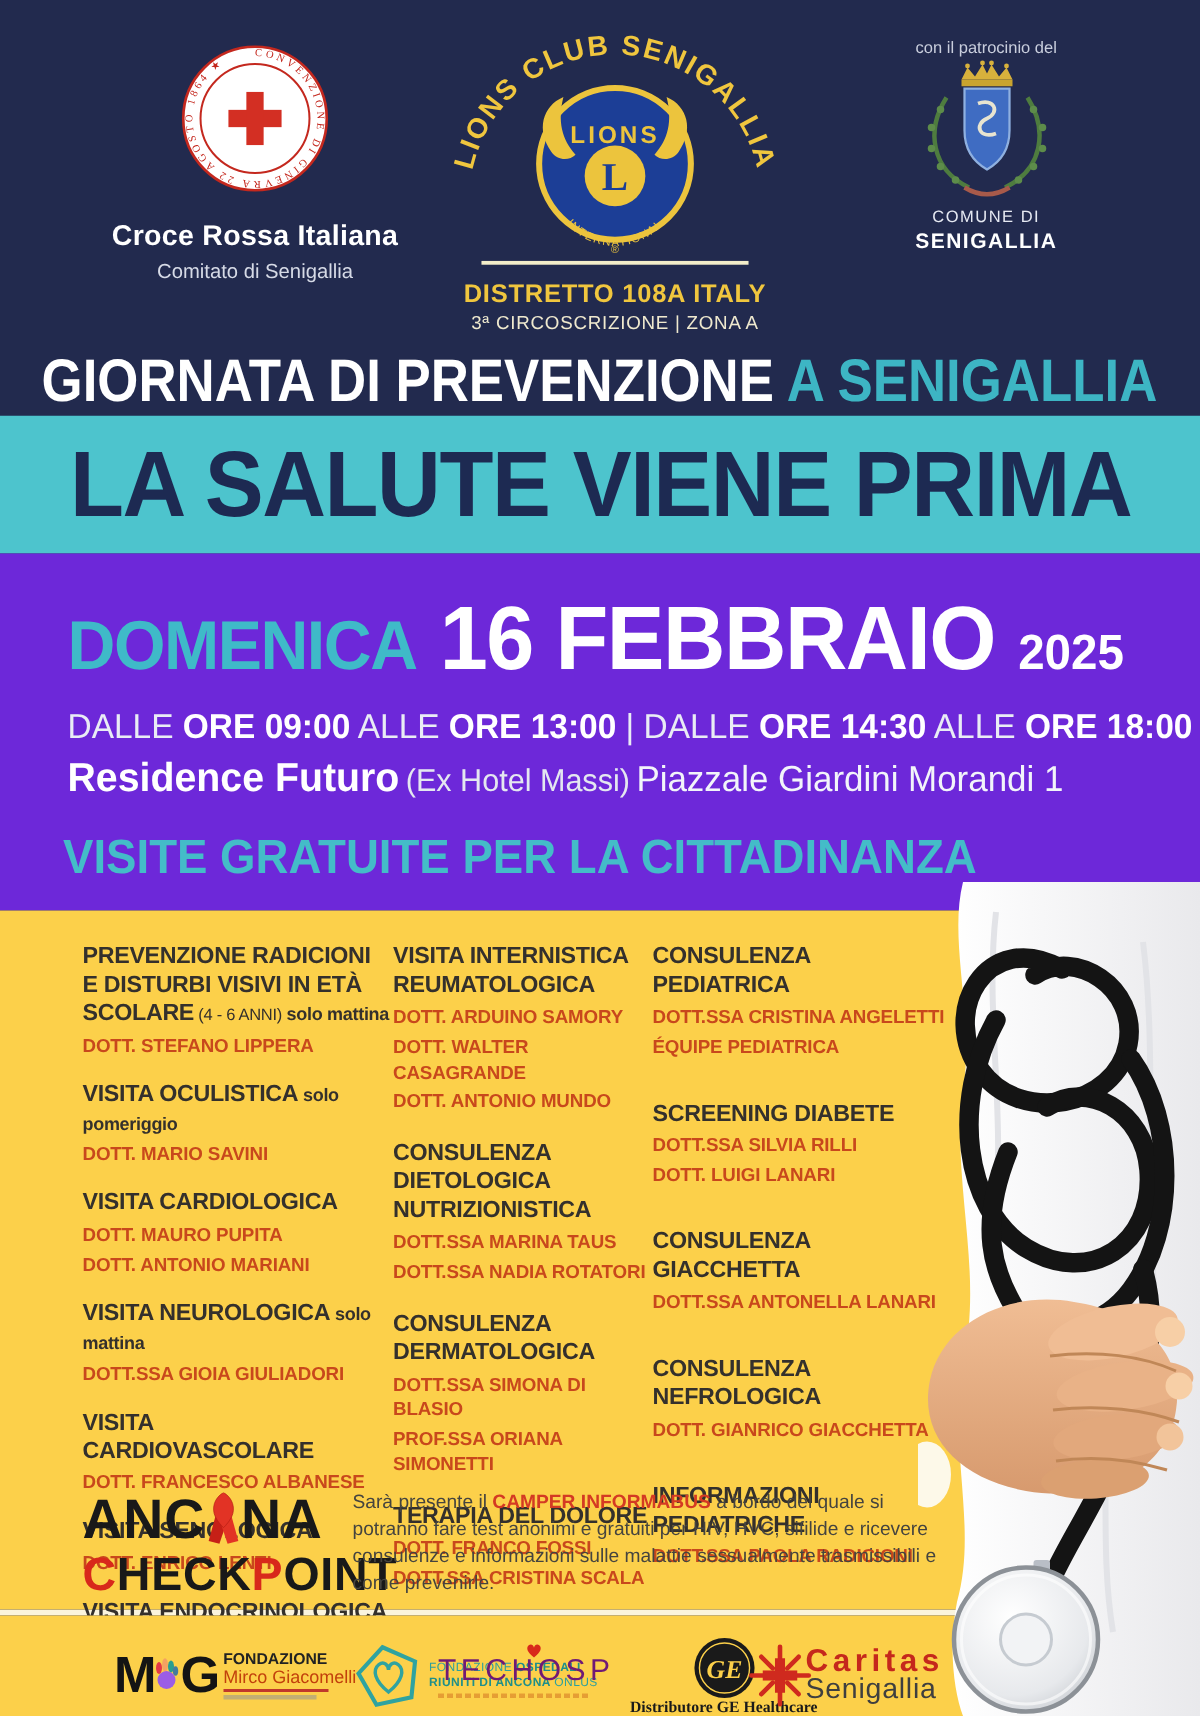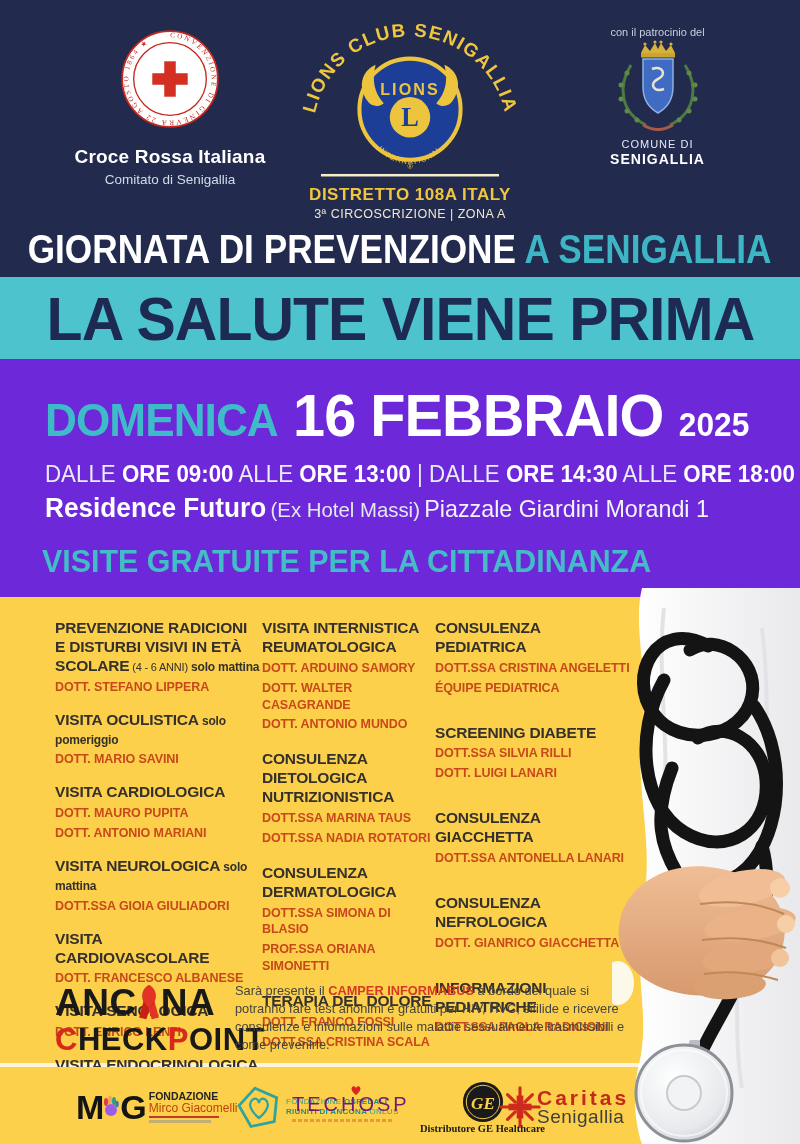--- a/index.html
+++ b/index.html
@@ -10,25 +10,25 @@
   .cri{position:absolute;left:58px;top:20px;width:224px;text-align:center;}
   .cri-name{margin-top:4px;font-size:19px;font-weight:bold;color:#ffffff;letter-spacing:.2px;}
   .cri-sub{margin-top:4px;font-size:13.5px;color:#d6dae6;}
   .lions{position:absolute;left:285px;top:4px;width:250px;text-align:center;}
   .lions-district{margin-top:3px;font-size:17px;font-weight:bold;color:#f0c63e;letter-spacing:.5px;}
   .lions-zone{margin-top:2px;font-size:12.5px;color:#efe9cf;letter-spacing:.5px;}
   .comune{position:absolute;left:570px;top:26px;width:175px;text-align:center;}
   .patronage{font-size:11px;color:#c9cedd;}
   .comune-l1{margin-top:2px;font-size:11px;color:#e6e9f2;letter-spacing:1px;}
   .comune-l2{margin-top:1px;font-size:14px;font-weight:bold;color:#ffffff;letter-spacing:1px;}
-  .giornata{position:absolute;left:0;top:227px;width:800px;height:50px;display:flex;align-items:flex-start;justify-content:center;}
+  .giornata{position:absolute;left:0;top:227px;width:800px;height:50px;display:flex;align-items:flex-end;justify-content:center;}
   .giornata-inner{display:inline-block;transform:scaleX(.88);white-space:nowrap;font-size:40px;font-weight:bold;color:#ffffff;}
   .giornata-inner .teal{color:#3db5c4;}
   
-  .sec-headline{width:800px;height:82px;background:#4dc4cd;display:flex;align-items:center;justify-content:center;}
+  .sec-headline{width:800px;height:92px;background:#4dc4cd;display:flex;align-items:center;justify-content:center;}
   .headline{display:inline-block;transform:scaleX(.95);white-space:nowrap;font-size:62px;font-weight:bold;color:#1d2a52;letter-spacing:-1px;}
   
   .sec-info{position:relative;width:800px;height:238px;background:#6d28d9;color:#fff;}
   .daterow{position:absolute;left:45px;top:22px;display:flex;align-items:baseline;gap:16px;white-space:nowrap;transform:scaleX(.96);transform-origin:left;}
   .day{font-size:46px;font-weight:bold;color:#3fbac8;letter-spacing:-1px;}
   .bigdate{font-size:60px;font-weight:bold;color:#ffffff;letter-spacing:-1px;}
   .year{font-size:33px;font-weight:bold;color:#ffffff;}
   .times{position:absolute;left:45px;top:102px;font-size:23px;color:#e9ecf5;white-space:nowrap;transform:scaleX(.97);transform-origin:left;}
   .times .b{font-weight:bold;color:#ffffff;}
   .venue{position:absolute;left:45px;top:134px;white-space:nowrap;transform:scaleX(.97);transform-origin:left;}

